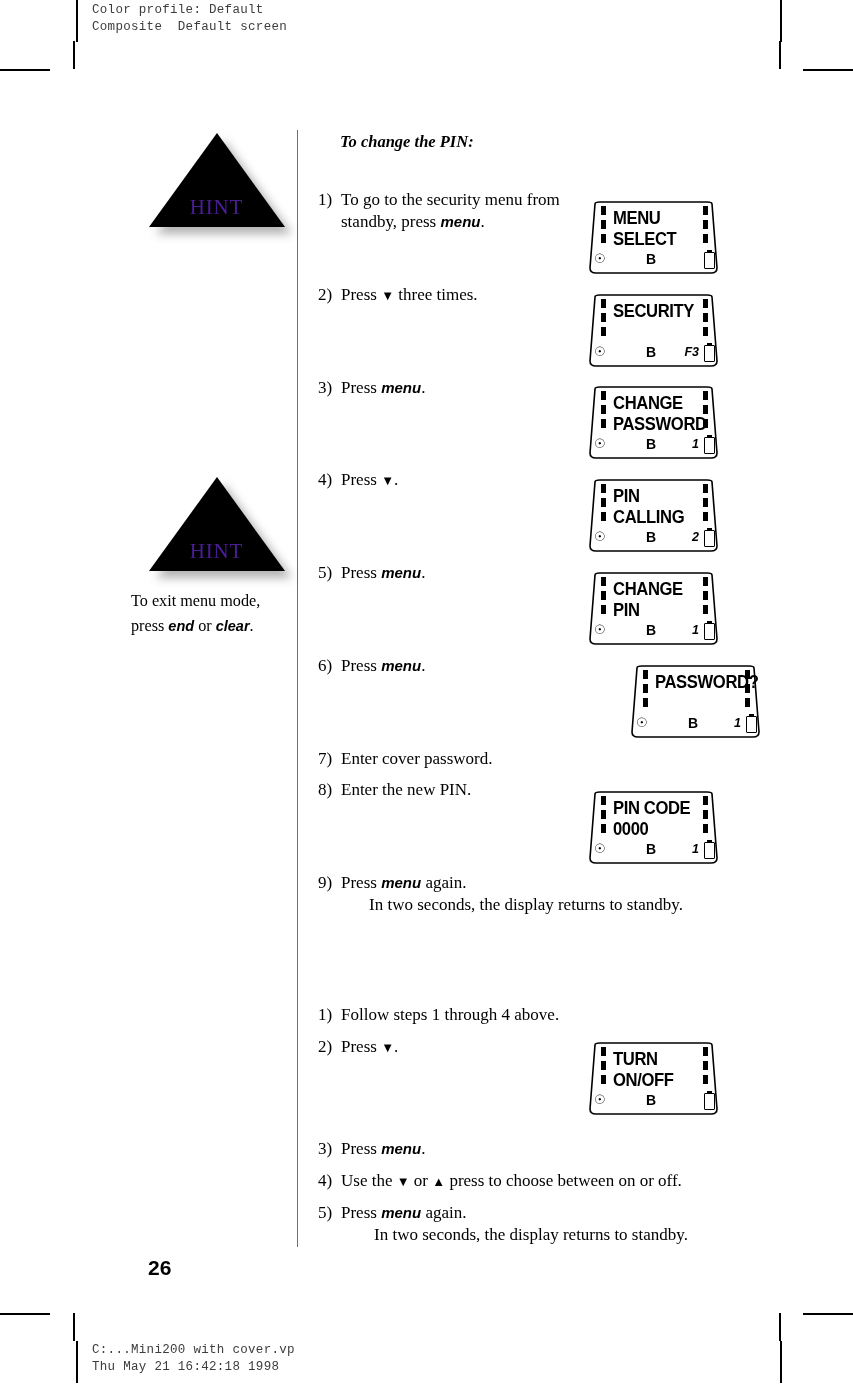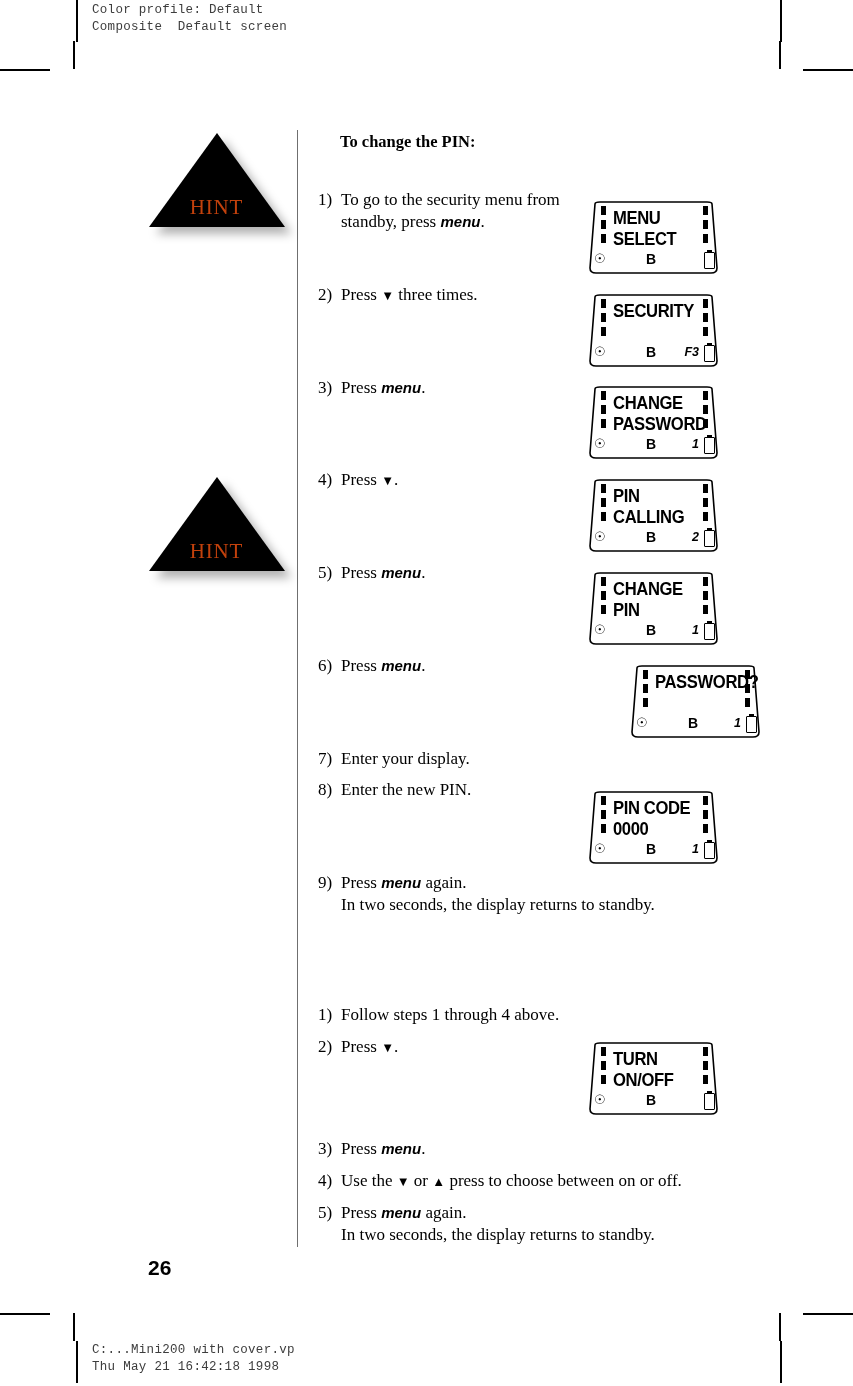--- a/index.html
+++ b/index.html
@@ -91,21 +91,21 @@
     border-left: 68px solid transparent;
     border-right: 68px solid transparent;
     border-bottom: 94px solid #000000;
   }
   .hint-label {
     position: absolute;
     left: 0;
     top: 62px;
     width: 136px;
     text-align: center;
-    color: #c2410c;
+    color: #4c1d95;
     font-family: "Liberation Serif", serif;
     font-size: 21px;
     letter-spacing: 0.8px;
   }
   .hint-text {
     font-family: "Liberation Serif", serif;
     font-size: 16.2px;
     line-height: 25px;
     color: #000;
     text-align: left;
@@ -135,20 +135,21 @@
   }
   .section-heading .marker {
     font-style: normal;
     font-weight: normal;
     font-size: 11.5px;
     margin-right: 9px;
     vertical-align: 2px;
   }
   .sub-heading {
     font-family: "Liberation Serif", serif;
+    font-style: italic;
     font-weight: bold;
     font-size: 16.5px;
     margin: 0 0 8px 22px;
   }
 
   .step {
     position: relative;
     font-family: "Liberation Serif", serif;
     font-size: 17px;
     line-height: 22px;
@@ -159,21 +160,21 @@
     left: 0;
     top: 0;
   }
   .step .kw {
     font-family: "Liberation Sans", sans-serif;
     font-style: italic;
     font-weight: bold;
     font-size: 15px;
   }
   .step .arrow { font-size: 13px; }
-  .step .cont { display: block; }
+  .step .cont { display: block; text-align: center; }
 
   
   .lcd {
     position: absolute;
     width: 135px;
     height: 76px;
   }
   .lcd-frame {
     position: absolute;
     left: 0; top: 0;
@@ -301,20 +302,24 @@
       <div class="hint-label">HINT</div>
     </div>
   </div>
 
   <div class="hint-block" id="hint-block-2">
     <div class="hint-triangle-wrap">
       <div class="hint-shadow"></div>
       <div class="hint-triangle"></div>
       <div class="hint-label">HINT</div>
     </div>
+    <div class="hint-text">
+      <div>To exit menu mode,</div>
+      <div><span>press </span><b>end</b><span> or </span><b>clear</b><span>.</span></div>
+    </div>
   </div>
 
   <div id="content">
 
 
     <div class="sub-heading">To change the PIN:</div>
 
     <div class="step" style="position:absolute; left:0; top:57px; width:250px;">
       <span class="num">1)</span><span>To go to the security menu from standby, press </span><span class="kw">menu</span><span>.</span>
     </div>
@@ -333,21 +338,21 @@
 
     <div class="step" style="position:absolute; left:0; top:430px; width:300px;">
       <span class="num">5)</span><span>Press </span><span class="kw">menu</span><span>.</span>
     </div>
 
     <div class="step" style="position:absolute; left:0; top:523px; width:300px;">
       <span class="num">6)</span><span>Press </span><span class="kw">menu</span><span>.</span>
     </div>
 
     <div class="step" style="position:absolute; left:0; top:616px; width:300px;">
-      <span class="num">7)</span><span>Enter your display.</span>
+      <span class="num">7)</span><span>Enter cover password.</span>
     </div>
 
     <div class="step" style="position:absolute; left:0; top:647px; width:300px;">
       <span class="num">8)</span><span>Enter the new PIN.</span>
     </div>
 
     <div class="step" style="position:absolute; left:0; top:740px; width:370px;">
       <span class="num">9)</span><span>Press </span><span class="kw">menu</span><span> again.</span>
       <span class="cont">In two seconds, the display returns to standby.</span>
     </div>

